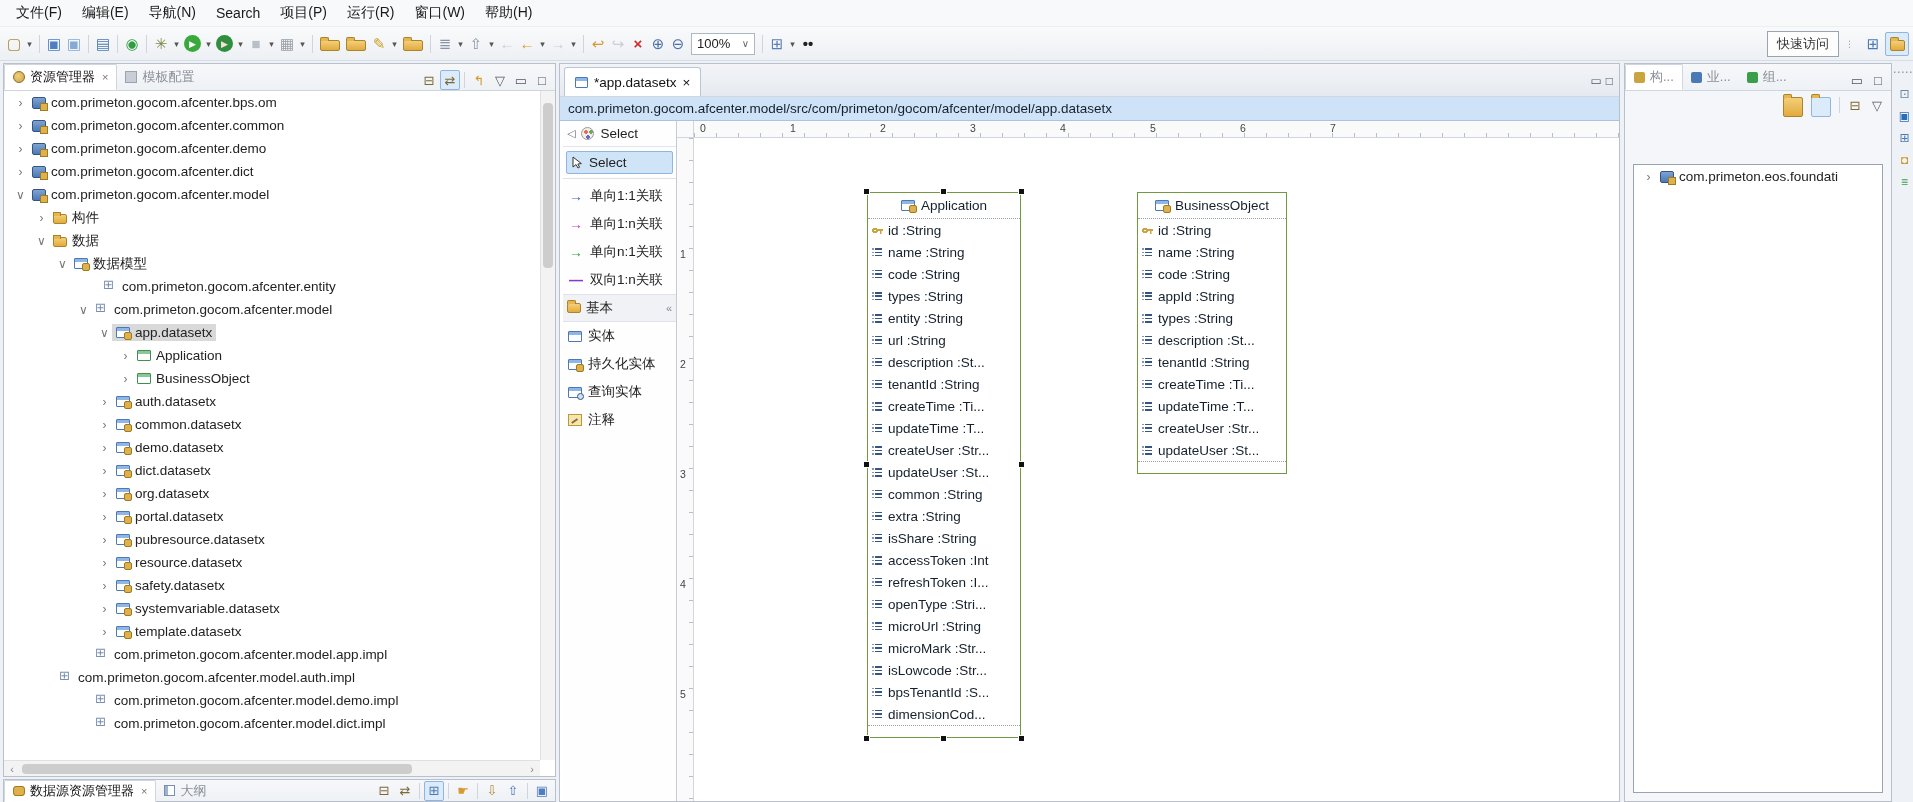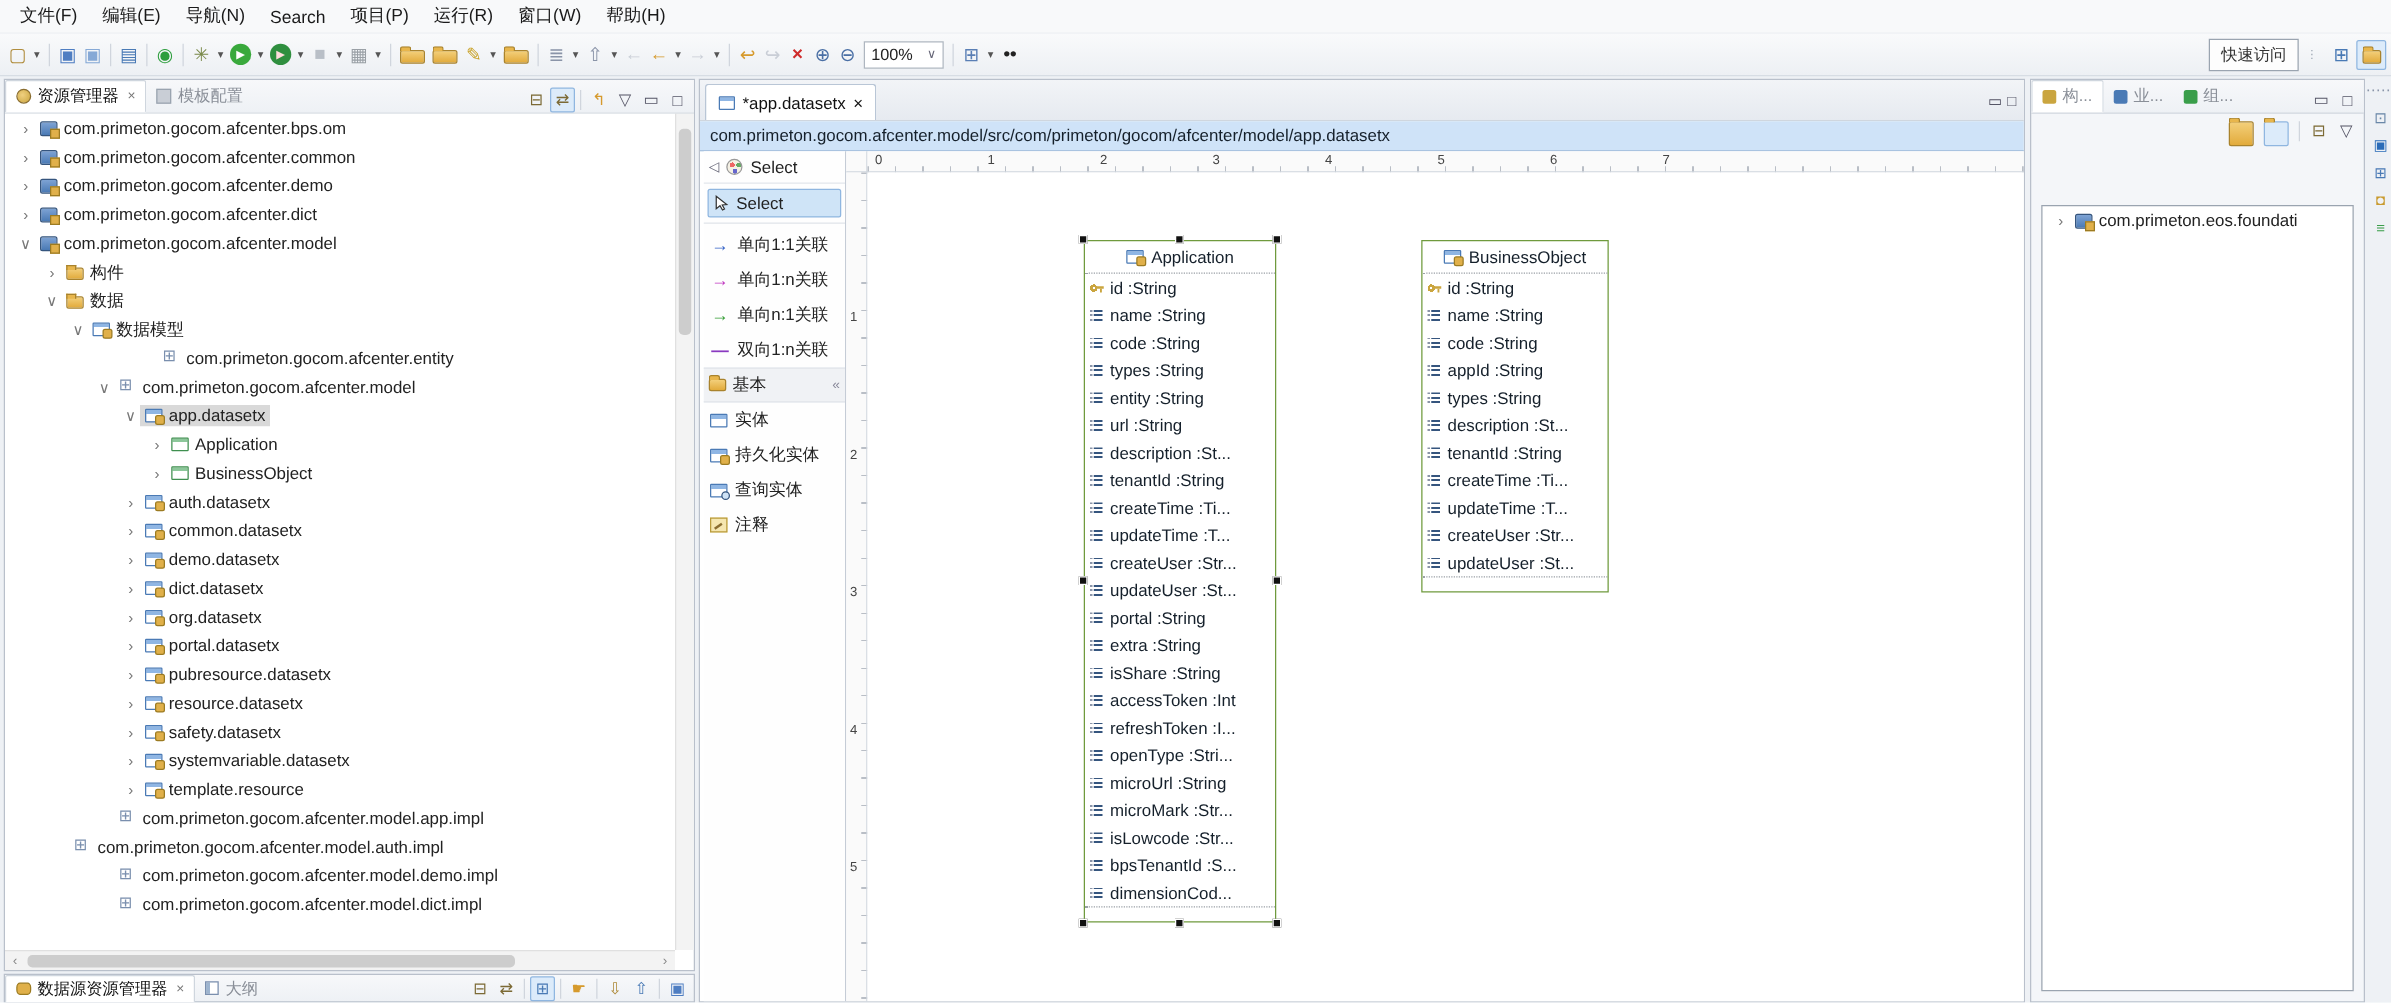--- a/index.html
+++ b/index.html
@@ -266,21 +266,21 @@
           <span>数据</span>
         </span>
       </div>
       <div class="tree-row" style="padding-left: 51px;">
         <span class="expander">∨</span>
         <span class="row-body">
           <span class="ti i-dmodel"></span>
           <span>数据模型</span>
         </span>
       </div>
-      <div class="tree-row" style="padding-left: 107px;">
+      <div class="tree-row" style="padding-left: 80px;">
         <span class="expander"></span>
         <span class="row-body">
           <span class="ti i-package"></span>
           <span>com.primeton.gocom.afcenter.entity</span>
         </span>
       </div>
       <div class="tree-row" style="padding-left: 72px;">
         <span class="expander">∨</span>
         <span class="row-body">
           <span class="ti i-package"></span>
@@ -375,21 +375,21 @@
         <span class="expander">›</span>
         <span class="row-body">
           <span class="ti i-dataset"></span>
           <span>systemvariable.datasetx</span>
         </span>
       </div>
       <div class="tree-row" style="padding-left: 93px;">
         <span class="expander">›</span>
         <span class="row-body">
           <span class="ti i-dataset"></span>
-          <span>template.resource</span>
+          <span>template.datasetx</span>
         </span>
       </div>
       <div class="tree-row" style="padding-left: 72px;">
         <span class="expander"></span>
         <span class="row-body">
           <span class="ti i-package"></span>
           <span>com.primeton.gocom.afcenter.model.app.impl</span>
         </span>
       </div>
       <div class="tree-row" style="padding-left: 36px;">
@@ -595,21 +595,21 @@
           <div class="fld">
             <span class="ficon"></span>
             <span>createUser :Str...</span>
           </div>
           <div class="fld">
             <span class="ficon"></span>
             <span>updateUser :St...</span>
           </div>
           <div class="fld">
             <span class="ficon"></span>
-            <span>portal :String</span>
+            <span>common :String</span>
           </div>
           <div class="fld">
             <span class="ficon"></span>
             <span>extra :String</span>
           </div>
           <div class="fld">
             <span class="ficon"></span>
             <span>isShare :String</span>
           </div>
           <div class="fld">

